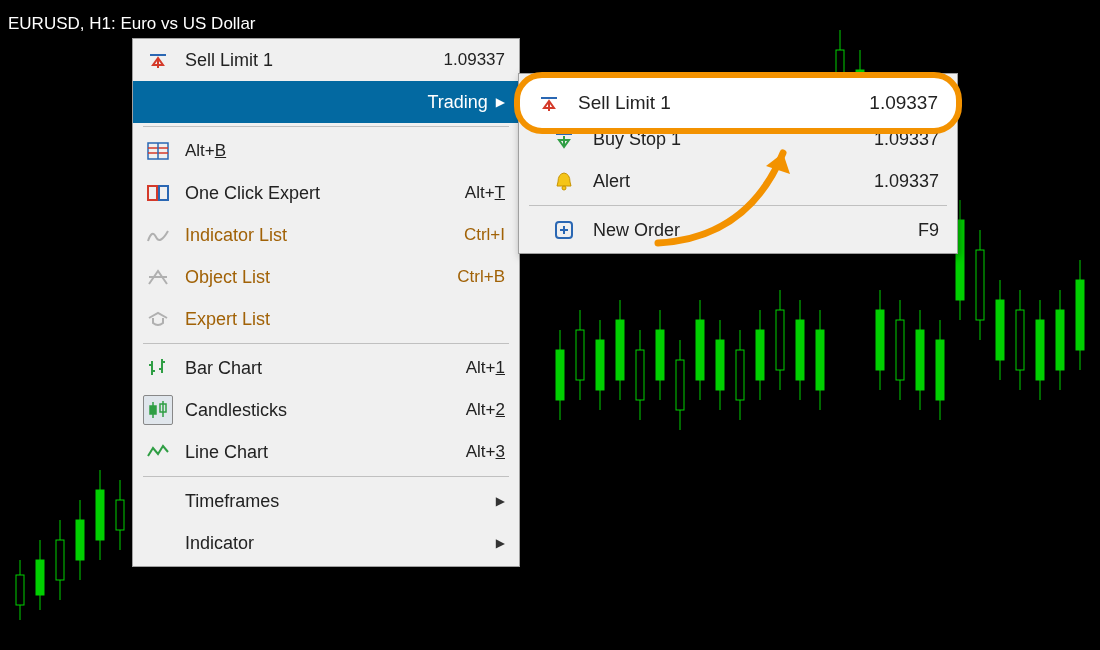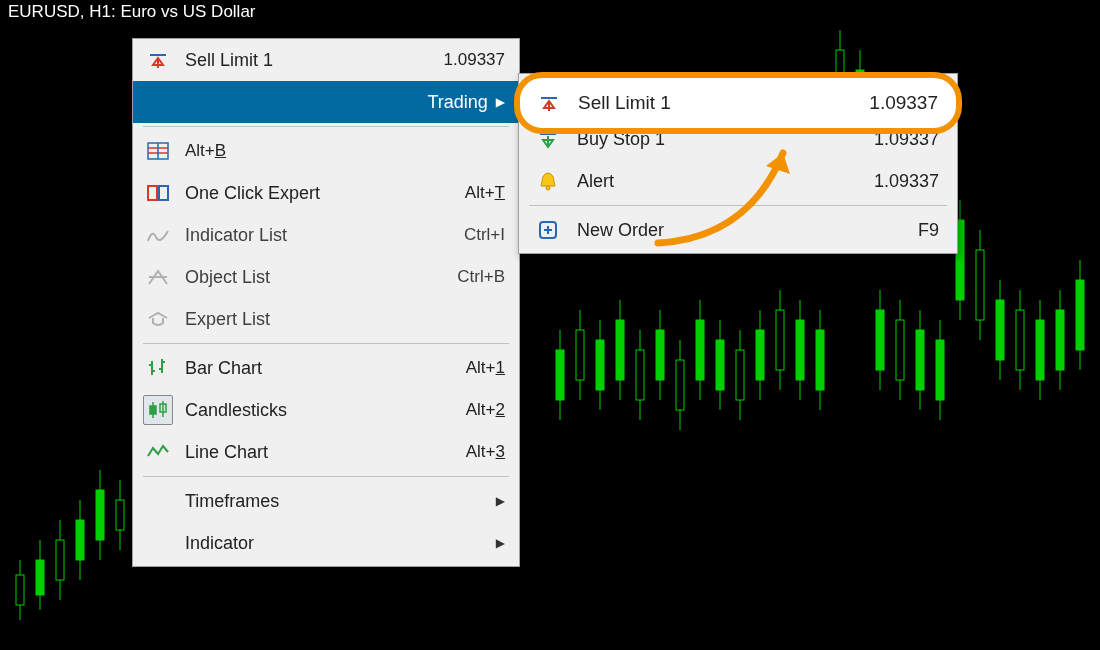--- a/index.html
+++ b/index.html
@@ -13,21 +13,21 @@
       width: 1100px;
       height: 650px;
       overflow: hidden;
       position: relative;
     }
     .title-bar {
       color: #fff;
       font-size: 17px;
       padding: 2px 8px;
       position: absolute;
-      top: 0;
+      top: 12px;
       left: 0;
     }
     .chart {
       position: absolute;
       inset: 0;
       z-index: 0;
     }
     .context-menu {
       position: absolute;
       top: 38px;
@@ -47,21 +47,21 @@
       color: #222;
       font-size: 18px;
       position: relative;
     }
     .menu-item.sel {
       background: #0369a1;
       color: #fff;
       text-align: right;
     }
     .menu-item.disabled {
-      color: #404040;
+      color: #a16207;
     }
     .menu-item .icon-slot {
       width: 30px;
       height: 30px;
       display: flex;
       align-items: center;
       justify-content: center;
       margin-right: 12px;
       flex-shrink: 0;
     }
@@ -99,20 +99,21 @@
       z-index: 11;
       padding: 2px 0;
     }
     .sub-item {
       display: flex;
       align-items: center;
       height: 42px;
       padding: 0 18px 0 14px;
       color: #222;
       font-size: 18px;
+      margin-left: 16px;
     }
     .sub-item .icon-slot {
       width: 30px;
       height: 30px;
       display: flex;
       align-items: center;
       justify-content: center;
       margin-right: 14px;
       flex-shrink: 0;
     }

